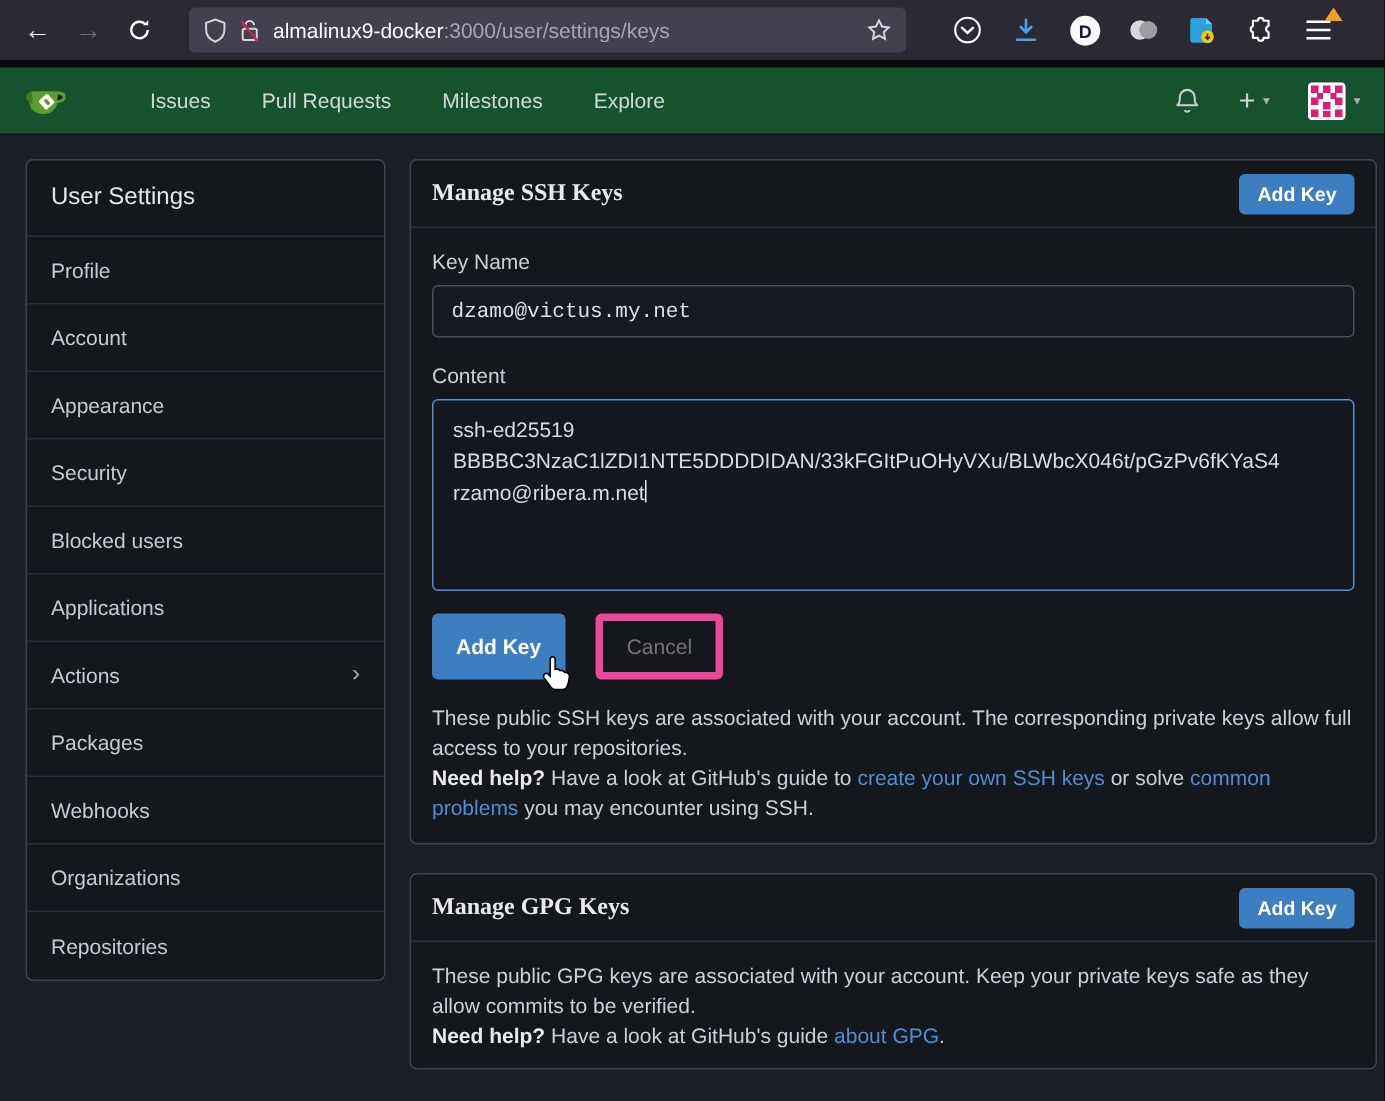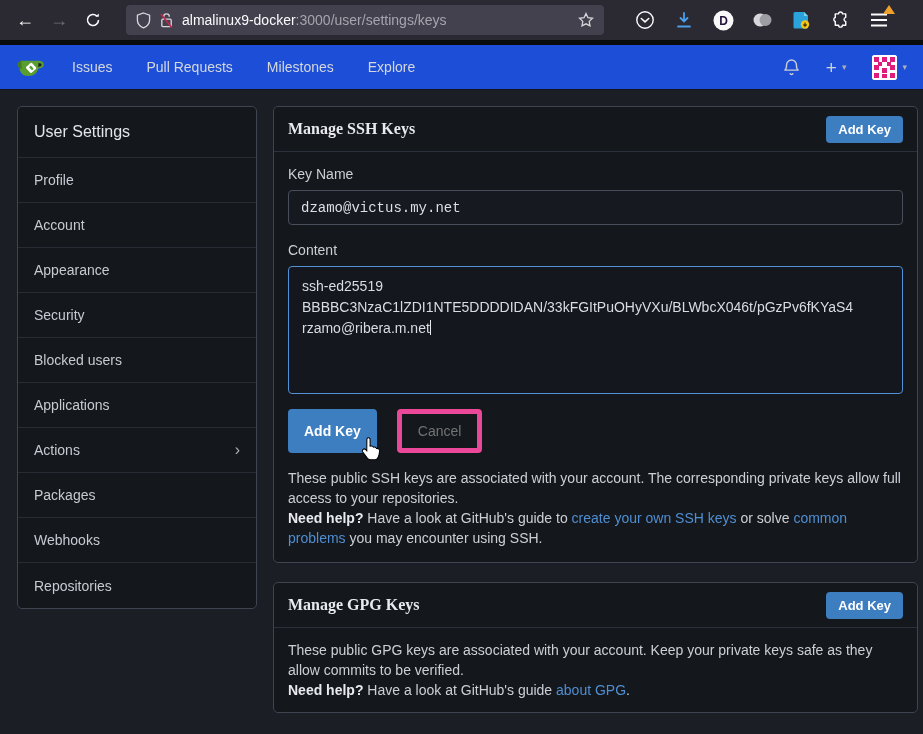--- a/index.html
+++ b/index.html
@@ -14,21 +14,21 @@
   .nav-btn.dim { color:#6f6e77; }
   .urlbar { margin-left:14px; width:478px; height:30px; background:#42414d; border-radius:4px; display:flex; align-items:center; padding:0 10px; gap:8px; }
   .urlbar .u-ico { display:flex; align-items:center; }
   .url-text { flex:1; font-size:14px; color:#fbfbfe; white-space:nowrap; overflow:hidden; }
   .url-text .path { color:#a6a5ae; }
   .ext-area { display:flex; align-items:center; gap:17px; margin-left:26px; }
   .ext { width:22px; height:22px; display:flex; align-items:center; justify-content:center; position:relative; }
   .badge-tri { position:absolute; top:-4px; right:-5px; width:0; height:0; border-left:6px solid transparent; border-right:6px solid transparent; border-bottom:9px solid #efa12d; transform:rotate(0deg); }
 
   
-  .gt-nav { height:45px; background:#1d4ed8; border-bottom:1px solid #12151a; display:flex; align-items:center; padding:0 16px; }
+  .gt-nav { height:45px; background:#14532d; border-bottom:1px solid #12151a; display:flex; align-items:center; padding:0 16px;gap:28px; }
   .gt-logo { width:30px; height:30px; margin-right:26px; display:flex; align-items:center; }
   .gt-links { display:flex; align-items:center; gap:34px; }
   .gt-link { color:#d4d8dd; font-size:14px; cursor:pointer; }
   .gt-right { margin-left:auto; display:flex; align-items:center; gap:26px; }
   .icon-btn { display:flex; align-items:center; color:#c9ced5; gap:5px; }
   .caret { font-size:9px; color:#aab0b8; }
   .plus-glyph { font-size:19px; color:#cdd2d8; line-height:1; }
   .avatar { width:25px; height:25px; border-radius:3px; background:#fff; overflow:hidden; }
 
   
@@ -228,20 +228,23 @@
           <span>Actions</span>
           <span class="sb-chev">›</span>
         </div>
       <div class="sb-item">
           <span>Packages</span>
         </div>
       <div class="sb-item">
           <span>Webhooks</span>
         </div>
       <div class="sb-item">
+          <span>Organizations</span>
+        </div>
+      <div class="sb-item">
           <span>Repositories</span>
         </div>
     </div>
 
     <div class="main">
 
       <div class="panel">
         <div class="panel-head">
           <span class="panel-title">Manage SSH Keys</span>
           <button class="btn btn-primary btn-head">Add Key</button>

